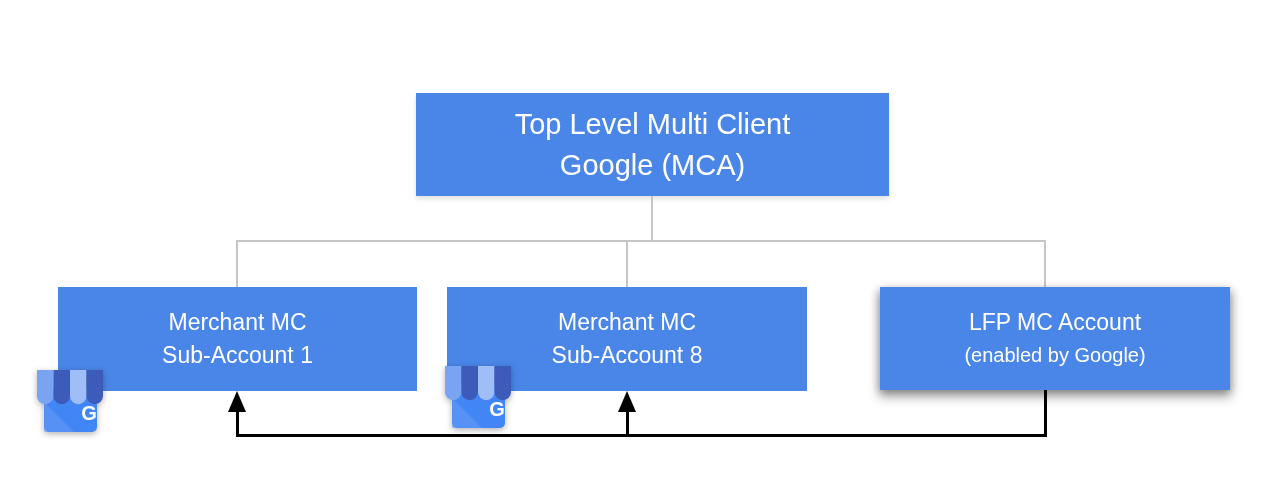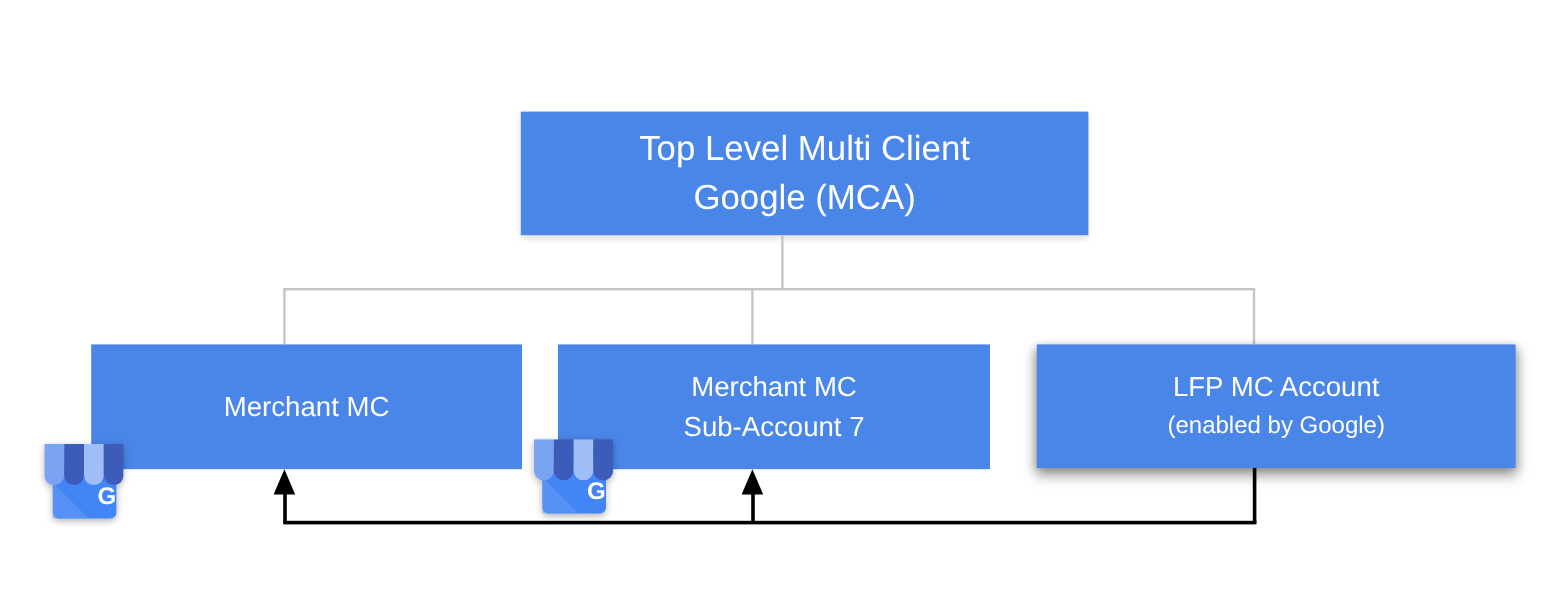--- a/index.html
+++ b/index.html
@@ -14,32 +14,31 @@
   }
   .node {
     position: absolute;
     display: flex;
     flex-direction: column;
     justify-content: center;
     align-items: center;
     text-align: center;
     background: var(--box-fill, #4A86E8);
     color: var(--box-text, #ffffff);
-    margin-left: 18px;
   }
   .node .line { display: block; }
   #node-root {
     left: 416px; top: 93px; width: 473px; height: 103px;
     font-size: 29px; line-height: 41px;
     box-shadow: 0 3px 5px rgba(0,0,0,0.12);
   }
   #node-sub1 { left: 58px;  top: 287px; width: 359px; height: 104px; font-size: 23px; line-height: 33px; }
   #node-sub2 { left: 447px; top: 287px; width: 360px; height: 104px; font-size: 23px; line-height: 33px; }
   #node-lfp  {
-    left: 846px; top: 287px; width: 399px; height: 103px;
+    left: 880px; top: 287px; width: 350px; height: 103px;
     font-size: 23px; line-height: 33px;
     box-shadow: 0 6px 10px 1px rgba(0,0,0,0.35), -3px 2px 7px rgba(0,0,0,0.12), 3px 2px 7px rgba(0,0,0,0.12);
   }
   #node-lfp .line2 { font-size: 20px; }
 
   .tree { position: absolute; background: var(--tree-connector, #C5C5C5); }
   #tree-v-root { left: 651px;  top: 196px; width: 2px;   height: 46px; }
   #tree-h-main { left: 236px;  top: 240px; width: 810px; height: 2px;  }
   #tree-drop-1 { left: 236px;  top: 241px; width: 2px;   height: 46px; }
   #tree-drop-2 { left: 626px;  top: 241px; width: 2px;   height: 46px; }
@@ -75,25 +74,26 @@
   </div>
 
   <div class="tree" id="tree-v-root"></div>
   <div class="tree" id="tree-h-main"></div>
   <div class="tree" id="tree-drop-1"></div>
   <div class="tree" id="tree-drop-2"></div>
   <div class="tree" id="tree-drop-3"></div>
 
   <div class="node" id="node-sub1">
     <span class="line line1">Merchant MC</span>
+    <span class="line line2">Sub-Account 1</span>
   </div>
 
   <div class="node" id="node-sub2">
     <span class="line line1">Merchant MC</span>
-    <span class="line line2">Sub-Account 7</span>
+    <span class="line line2">Sub-Account 8</span>
   </div>
 
   <div class="node" id="node-lfp">
     <span class="line line1">LFP MC Account</span>
     <span class="line line2">(enabled by Google)</span>
   </div>
 
   <div class="arrowline" id="arrow-v-right"></div>
   <div class="arrowline" id="arrow-h-bottom"></div>
   <div class="arrowline" id="arrow-v-left"></div>

